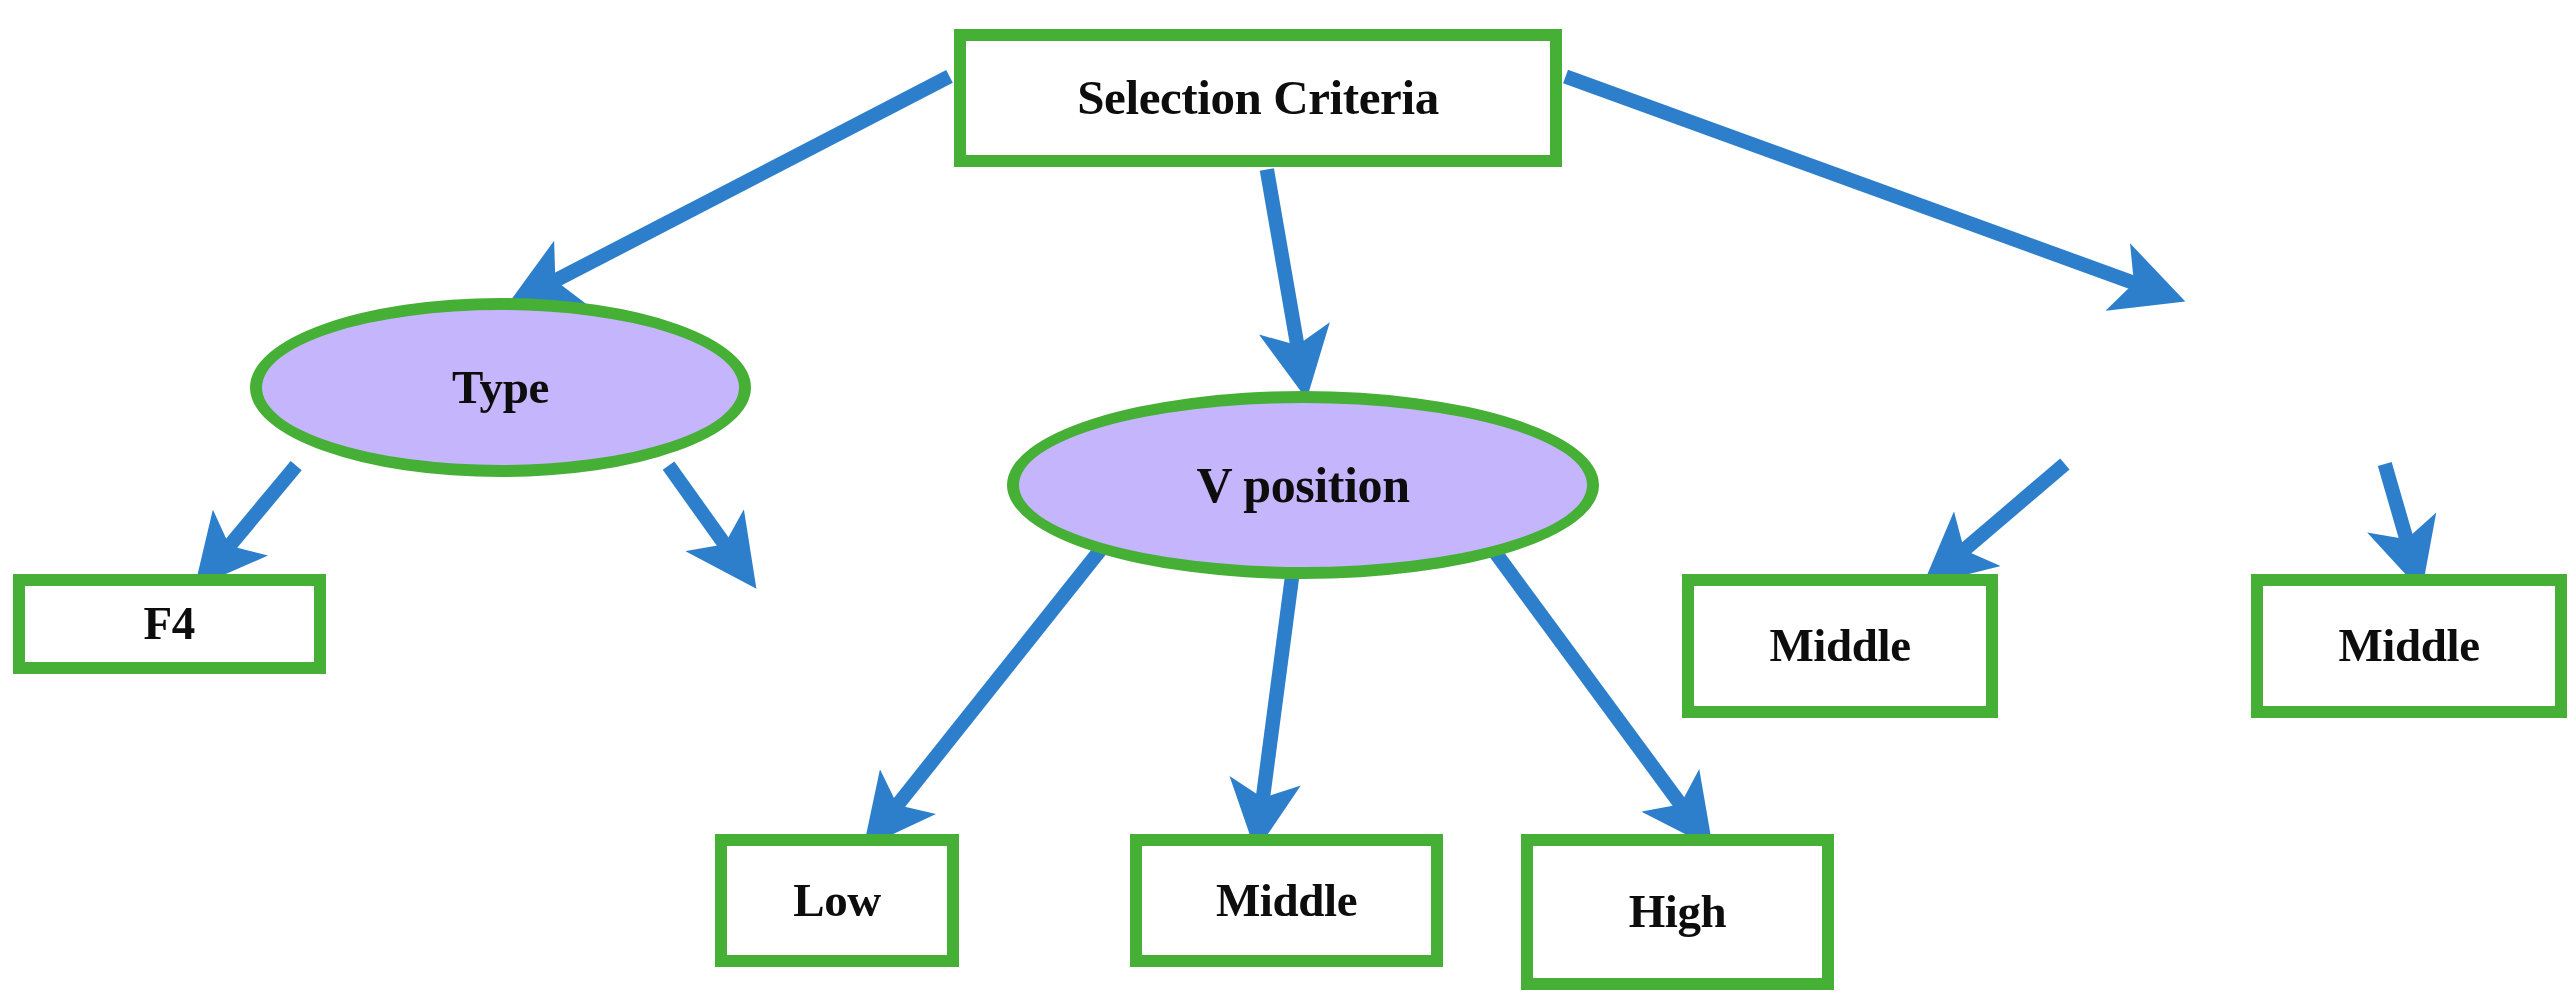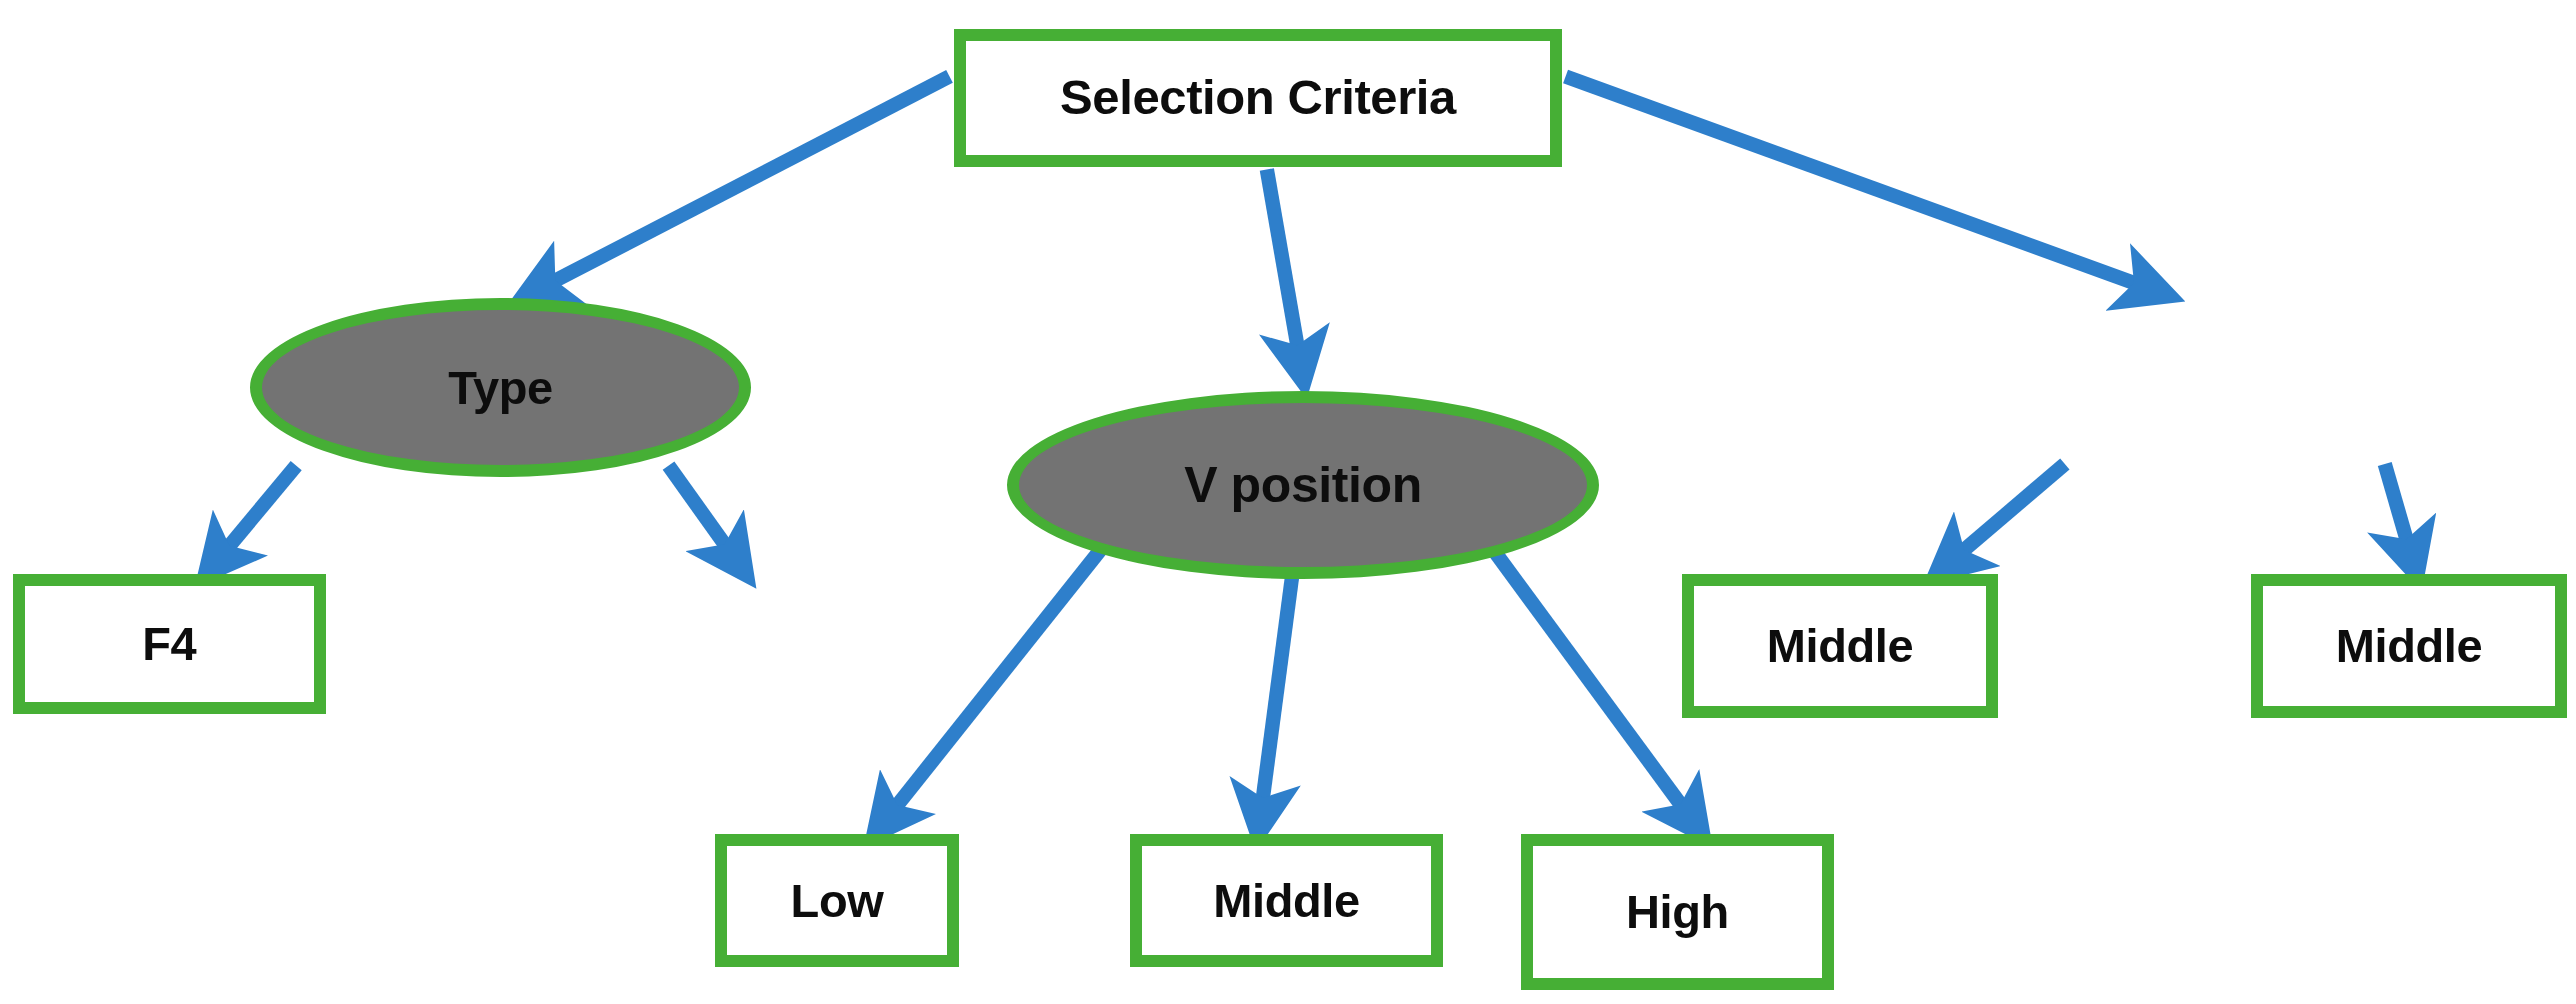--- a/index.html
+++ b/index.html
@@ -29,29 +29,30 @@
     display: flex;
     align-items: center;
     justify-content: center;
     background: #ffffff;
     color: #0d0d0d;
     font-weight: bold;
     text-align: left;
     line-height: 1.05;
     white-space: nowrap;
     z-index: 3;
+    font-family: Liberation Serif, serif;
   }
   .node.rect {
     border: 12px solid #46AF35;
     box-shadow: inset 0 0 0 3.4px #ffffff;
   }
   .node.ellipse {
     border: 12px solid #46AF35;
     border-radius: 50%;
-    background: #737373;
+    background: #c4b5fd;
   }
   .node .label {
     display: block;
     letter-spacing: -0.4px;
   }
 </style>
 </head>
 <body>
 
 <div id="canvas">
@@ -90,21 +91,21 @@
 
   <div class="node ellipse" style="left:250px; top:298px; width:501px; height:179px; font-size:47px;">
     <span class="label">Type</span>
   </div>
 
   <div class="node ellipse" style="left:1007px; top:391px; width:592px; height:188px; font-size:50px;">
     <span class="label">V position</span>
   </div>
 
 
-  <div class="node rect" style="left:12.7px; top:574px; width:313px; height:140px; font-size:47px;">
+  <div class="node rect" style="left:12.7px; top:574px; width:313px; height:100px; font-size:47px;">
     <span class="label">F4</span>
   </div>
 
 
   <div class="node rect" style="left:1682px; top:574px; width:316px; height:144px; font-size:47px;">
     <span class="label">Middle</span>
   </div>
 
   <div class="node rect" style="left:2251px; top:574px; width:316px; height:144px; font-size:47px;">
     <span class="label">Middle</span>

